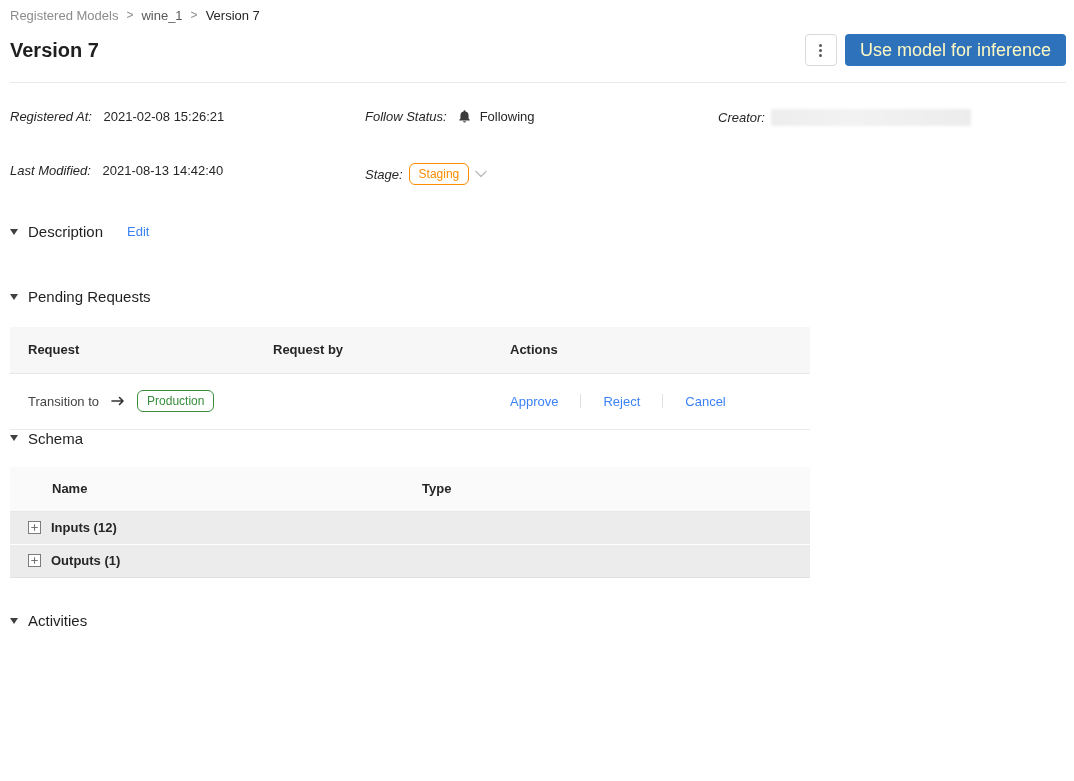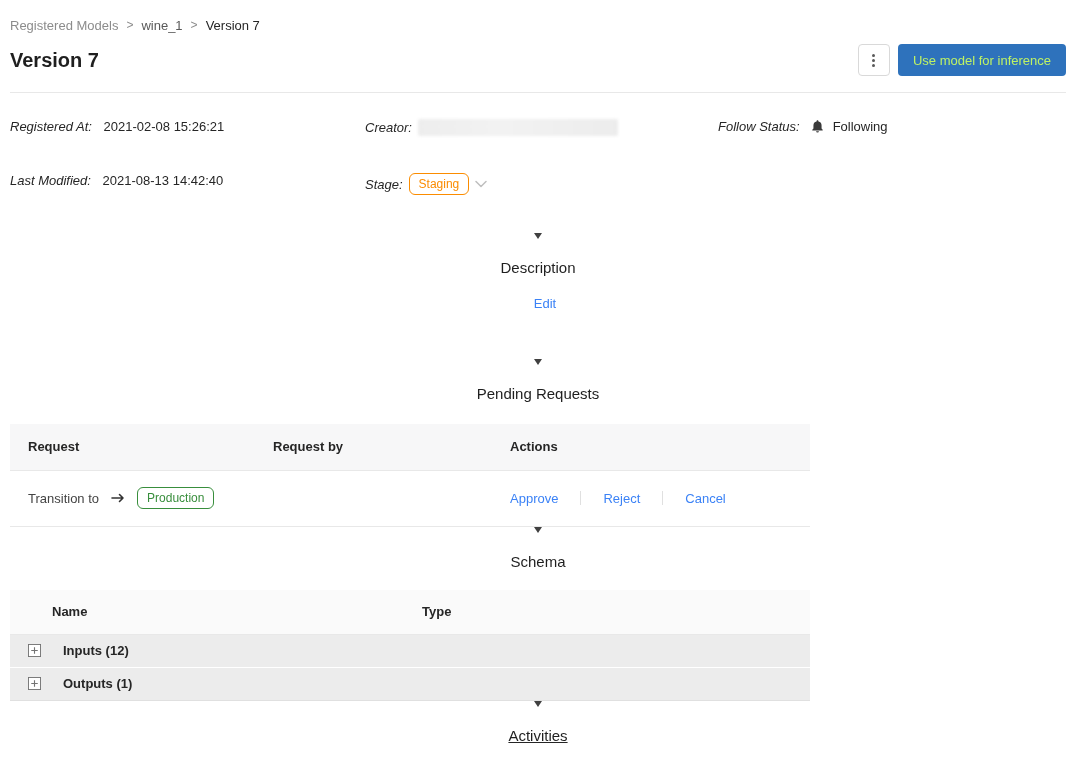--- a/index.html
+++ b/index.html
@@ -10,57 +10,57 @@
     --prod-green:#388e3c;
     --success-green:#2da160;
     --border:#e8e8e8;
     --text:#262626;
     --text2:#444444;
     --muted:#8c8c8c;
   }
   *{box-sizing:border-box;margin:0;padding:0;}
   html,body{width:1074px;height:781px;overflow:hidden;background:#fff;
     font-family:"Liberation Sans","DejaVu Sans",sans-serif;color:var(--text);}
-  .page{padding:16px 8px 0 10px;}
+  .page{padding:6px 8px 0 10px;}
 
   
   .breadcrumb{font-size:13px;color:#8c8c8c;display:flex;align-items:center;gap:8px;height:18px;}
   .breadcrumb .crumb-link{color:#8c8c8c;cursor:pointer;}
   .breadcrumb .crumb-mid{color:#595959;cursor:pointer;}
   .breadcrumb .sep{color:#8c8c8c;font-size:12px;}
   .breadcrumb .current{color:#262626;}
 
   
   .header-row{display:flex;align-items:center;justify-content:space-between;margin-top:10px;
     padding-bottom:16px;border-bottom:1px solid var(--border);}
   .page-title{font-size:20px;font-weight:700;color:#1f1f1f;}
   .header-actions{display:flex;align-items:center;gap:8px;}
   .more-btn{width:32px;height:32px;border:1px solid #d9d9d9;border-radius:4px;background:#fff;
     display:flex;flex-direction:column;align-items:center;justify-content:center;gap:2px;cursor:pointer;}
   .more-btn .dot{width:3px;height:3px;border-radius:50%;background:#595959;}
-  .primary-btn{height:32px;background:var(--primary-btn);color:#bef264;border:none;border-radius:4px;
-    font-size:13px;padding:0 15px;cursor:pointer;font-family:inherit;}
+  .primary-btn{height:32px;background:var(--primary-btn);color:#fef9c3;border:none;border-radius:4px;
+    font-size:18px;padding:0 15px;cursor:pointer;font-family:inherit;}
 
   
   .meta-grid{display:grid;grid-template-columns:355px 353px 1fr;margin-top:26px;row-gap:0;}
   .meta-cell{font-size:13px;color:var(--text);}
   .meta-row1{height:48px;}
   .label{color:#262626;font-style:italic;}
   .meta-inline{display:flex;align-items:center;gap:6px;}
   .blur-box{background:linear-gradient(90deg,#ededed,#f2f2f2 40%,#ececec);border-radius:2px;filter:blur(1.5px);}
   .creator-blur{width:200px;height:17px;}
   .run-link{color:var(--link-blue);text-decoration:none;cursor:pointer;display:inline-block;margin-top:7px;font-size:13px;}
   .bell{display:inline-flex;margin:0 2px 0 4px;}
   .stage-chip{display:inline-flex;align-items:center;gap:6px;cursor:pointer;}
   .badge{display:inline-block;border-radius:6px;font-size:12px;padding:2px 9px;background:#fff;line-height:16px;}
   .badge-orange{border:1px solid var(--stage-orange);color:var(--stage-orange);}
   .badge-green{border:1px solid var(--prod-green);color:var(--prod-green);}
 
   
-  .section-head{display:flex;align-items:center;gap:20px;cursor:pointer;flex-direction:column;}
+  .section-head{display:flex;align-items:center;gap:10px;cursor:pointer;}
   .caret-down{width:0;height:0;border-left:4.5px solid transparent;border-right:4.5px solid transparent;
     border-top:6px solid #404040;display:inline-block;}
   .caret-right{width:0;height:0;border-top:4.5px solid transparent;border-bottom:4.5px solid transparent;
     border-left:6px solid #404040;display:inline-block;}
   .section-title{font-size:15px;color:#1f1f1f;}
   .edit-link{color:var(--action-blue);font-size:13px;margin-left:14px;cursor:pointer;}
   .desc-section{margin-top:38px;}
   .desc-body{font-size:13px;color:var(--text2);margin-top:30px;}
 
   .pending-section{margin-top:48px;}
@@ -77,24 +77,24 @@
   .action-link{color:var(--action-blue);cursor:pointer;}
   .vdiv{width:1px;height:14px;background:#e0e0e0;margin:0 22px;}
 
   .tags-section{margin-top:44px;}
   .schema-section{}
   .schema-table{width:800px;margin-top:20px;font-size:13px;}
   .schema-table thead th{background:#fafafa;text-align:left;font-weight:700;color:#262626;
     height:45px;border-bottom:1px solid var(--border);}
   .th-name{padding-left:42px;width:412px;}
   .schema-row td{background:#ececec;height:33px;border-bottom:1px solid #fff;padding-left:18px;font-weight:700;color:#262626;}
-  .schema-row .row-label{display:inline-flex;align-items:center;gap:22px;cursor:pointer;}
+  .schema-row .row-label{display:inline-flex;align-items:center;gap:10px;cursor:pointer;}
   .schema-row:last-child td{border-bottom:1px solid #e0e0e0;}
 
-  .activities-section{text-decoration:underline;}
+  .activities-section{margin-top:34px;}
   .arrow-icon{display:inline-flex;}
 </style>
 </head>
 <body>
 
 <div class="page">
 
   <div class="breadcrumb">
     <span class="crumb-link">Registered Models</span>
     <span class="sep">&gt;</span>
@@ -115,33 +115,33 @@
     </div>
   </div>
 
   <div class="meta-grid">
     <div class="meta-cell meta-row1">
       <span class="label">Registered At:</span>
       <span style="margin-left:8px;">2021-02-08 15:26:21</span>
     </div>
     <div class="meta-cell meta-row1">
       <span class="meta-inline">
-        <span class="label">Creator:</span>
-        <span class="blur-box creator-blur"></span>
-      </span>
-    </div>
-    <div class="meta-cell meta-row1">
-      <span class="meta-inline">
         <span class="label">Follow Status:</span>
         <span class="bell">
           <svg width="15" height="15" viewBox="0 0 24 24" fill="#3a3a3a">
               <path d="M12 2c-.8 0-1.5.7-1.5 1.5v.6A6.5 6.5 0 0 0 5.5 10.5V15l-1.8 2.2c-.4.5 0 1.3.7 1.3h15.2c.7 0 1.1-.8.7-1.3L18.5 15v-4.5a6.5 6.5 0 0 0-5-6.4v-.6C13.5 2.7 12.8 2 12 2zm-2.3 17.5a2.3 2.3 0 0 0 4.6 0h-4.6z"></path>
             </svg>
         </span>
         <span>Following</span>
+      </span>
+    </div>
+    <div class="meta-cell meta-row1">
+      <span class="meta-inline">
+        <span class="label">Creator:</span>
+        <span class="blur-box creator-blur"></span>
       </span>
     </div>
 
     <div class="meta-cell" style="padding-top:6px;">
       <span class="label">Last Modified:</span>
       <span style="margin-left:8px;">2021-08-13 14:42:40</span>
     </div>
     <div class="meta-cell" style="padding-top:6px;">
       <span class="meta-inline">
         <span class="label">Stage:</span>

